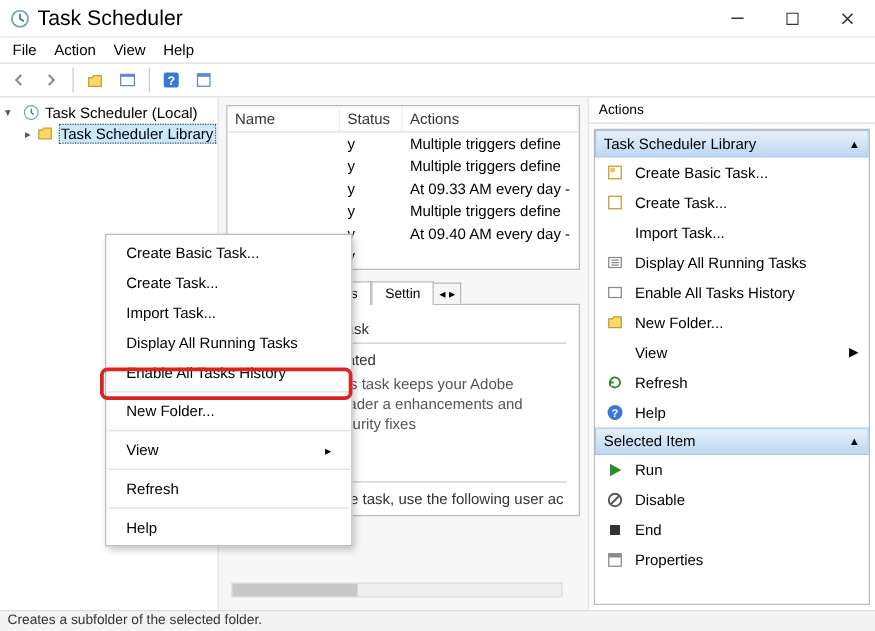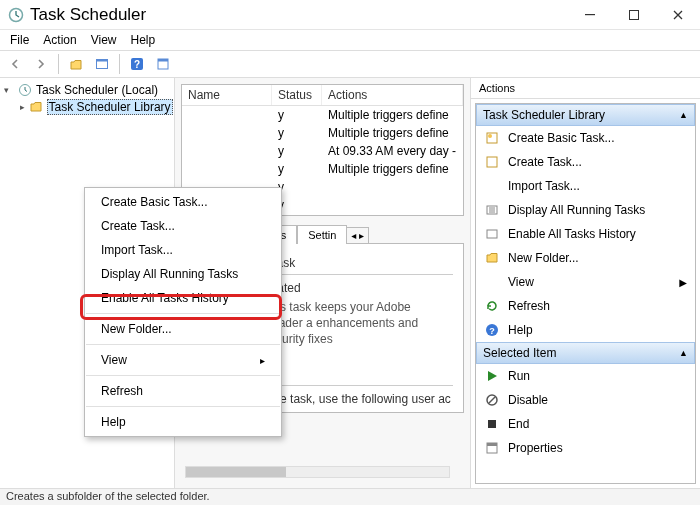--- a/index.html
+++ b/index.html
@@ -173,20 +173,21 @@
           <div class="c c3">At 09.33 AM every day -</div>
         </div>
       <div class="list-row">
           <div class="c c1"></div>
           <div class="c c2">y</div>
           <div class="c c3">Multiple triggers define</div>
         </div>
       <div class="list-row">
           <div class="c c1"></div>
           <div class="c c2">y</div>
+          <div class="c c3">At 09.40 AM every day -</div>
         </div>
       <div class="list-row">
           <div class="c c1"></div>
           <div class="c c2">y</div>
         </div>
     </div>
 
     <div class="tabs">
       <div class="tab">ions</div>
       <div class="tab">Conditions</div>

